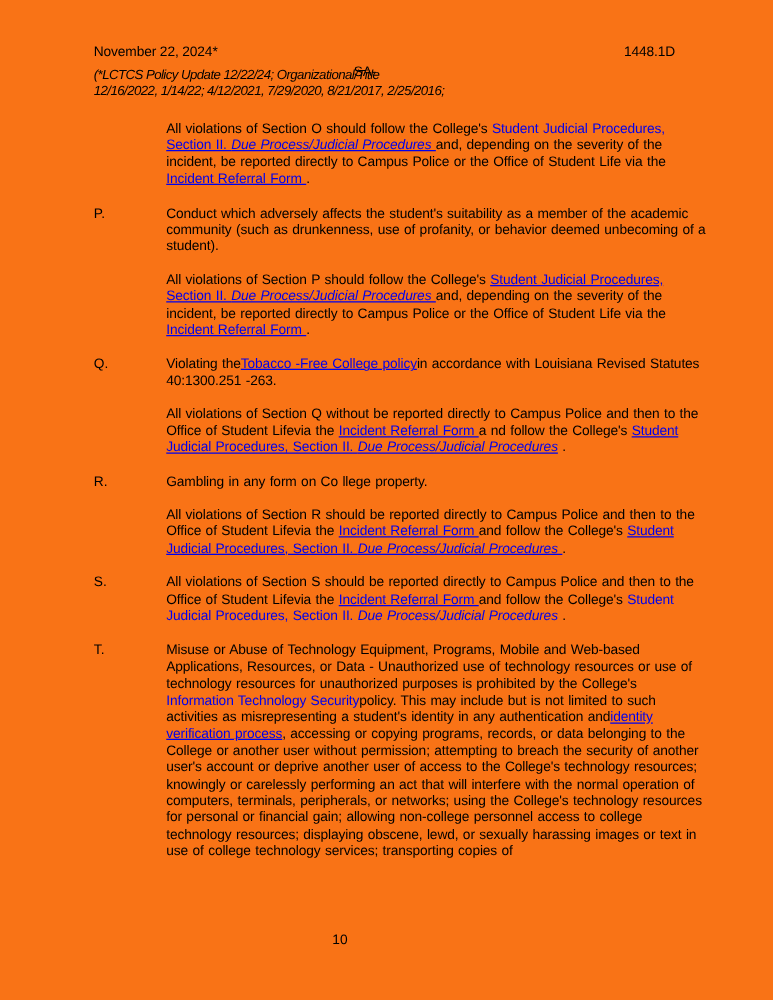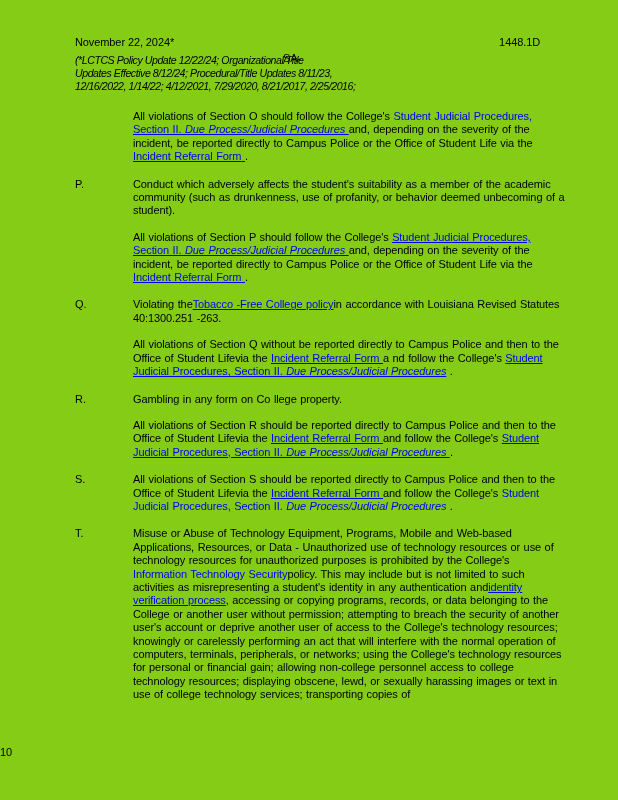--- a/index.html
+++ b/index.html
@@ -1,19 +1,19 @@
 <!DOCTYPE html>
 <html style="--link: #0000EE;"><head>
 <meta charset="utf-8">
 <style>
   html,body{margin:0;padding:0;background:#ffffff;}
   .page{
     position:relative;
     width:618px;height:800px;
-    background:#84cc16;
+    background:#f97316;
     font-family:"Liberation Sans","DejaVu Sans",sans-serif;
     font-size:11px;color:#000;
     box-sizing:border-box;
     padding:36px 53px 0 75px;
     overflow:hidden;
   }
   .hdr-row{position:relative;height:14px;line-height:13px;letter-spacing:-0.1px;}
   .hdr-date{position:absolute;left:0;top:0;}
   .hdr-center{position:absolute;left:208px;top:16px;}
   .hdr-num{position:absolute;right:25px;top:0;}
@@ -26,37 +26,36 @@
   .section:first-child{margin-top:12px;}
   .letter{width:58px;flex:0 0 58px;line-height:13.4px;}
   .content{width:433px;flex:0 0 433px;}
   .para{margin:0 0 13px 0;line-height:13.4px;letter-spacing:-0.1px;word-spacing:0.6px;}
   .para:last-child{margin-bottom:0;}
   .lnk{color:var(--link,#0000EE);}
   .ul{text-decoration:underline;}
   .it{font-style:italic;}
   .footer{
     position:absolute;left:0;top:746px;width:544px;
-    text-align:left;line-height:13px;
+    text-align:center;line-height:13px;
   }
 </style>
 </head>
 <body>
 
 <div class="page" style="color: rgb(0, 0, 0);">
 
   <div class="hdr-row">
     <span class="hdr-date">November 22, 2024*</span>
     <span class="hdr-center">SA-</span>
     <span class="hdr-num">1448.1D</span>
   </div>
 
   <div class="revisions" id="revisions">
       <div>(*LCTCS Policy Update 12/22/24; Organizational/Title</div>
-      <div>Updates Effective 8/12/24; Procedural/Title Updates 8/11/23,</div>
       <div>12/16/2022, 1/14/22; 4/12/2021, 7/29/2020, 8/21/2017, 2/25/2016;</div>
     </div>
 
   <div class="body-col" id="sections">
       <div class="section">
         <div class="letter"></div>
         <div class="content">
           <p class="para"><span>All violations of Section O should follow the College's </span><span class="lnk">Student Judicial Procedures,</span><span> </span><span class="lnk ul">Section II. </span><span class="lnk ul it">Due Process/Judicial Procedures </span><span>and, depending on the severity of the incident, be reported directly to Campus Police or the Office of Student Life via the </span><span class="lnk ul">Incident Referral Form </span><span>.</span></p>
         </div>
       </div>

